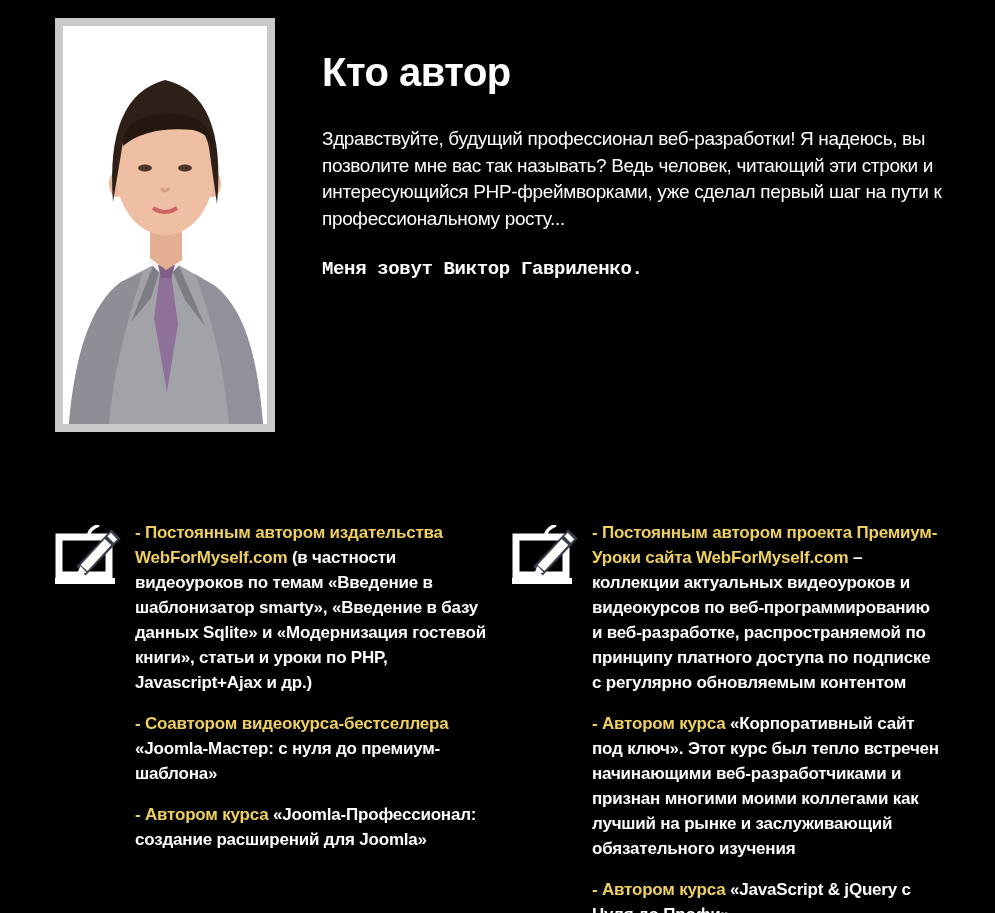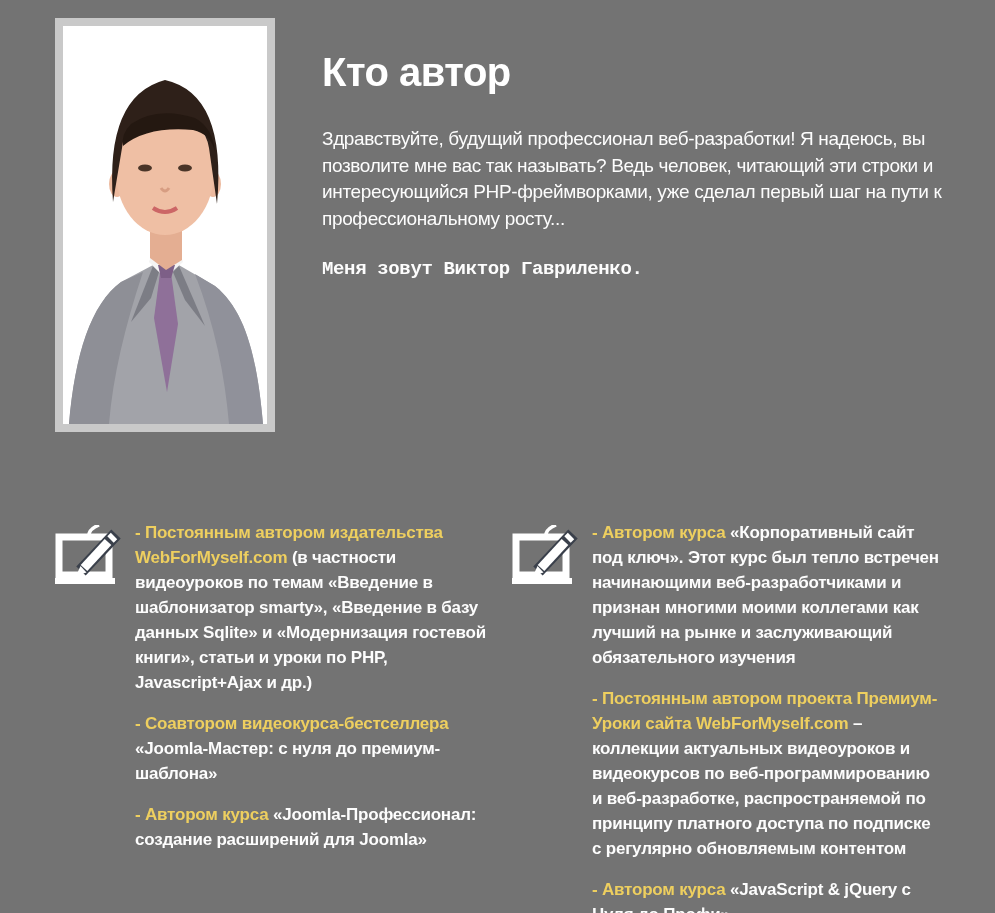--- a/index.html
+++ b/index.html
@@ -6,21 +6,21 @@
   * { box-sizing: border-box; margin: 0; padding: 0; }
   html, body { background: #3a404b; }
   body {
     font-family: "Liberation Sans", sans-serif;
     -webkit-font-smoothing: antialiased;
   }
   .page {
     position: relative;
     width: 995px;
     height: 913px;
-    background: #737373;
+    background: #000000;
     overflow: hidden;
     color: #ffffff;
   }
 
   
   .photo-frame {
     position: absolute;
     left: 55px;
     top: 18px;
     width: 220px;
@@ -174,20 +174,20 @@
           <rect x="4" y="12" width="50" height="38" fill="none" stroke="#ffffff" stroke-width="7"></rect>
           <rect x="0" y="53" width="60" height="6" fill="#ffffff"></rect>
           <path d="M34,12 C33,5 39,2 44,0" fill="none" stroke="#ffffff" stroke-width="3.5"></path>
           <line x1="26" y1="46" x2="61" y2="9" stroke="#3a404b" stroke-width="13"></line>
           <line x1="29" y1="43" x2="53" y2="17" stroke="#ffffff" stroke-width="9"></line>
           <line x1="55.5" y1="14.5" x2="59" y2="11" stroke="#ffffff" stroke-width="9"></line>
           <polygon points="21,51 31.5,47.5 25.5,41" fill="#ffffff"></polygon>
         </svg>
       </div>
       <div class="col-items">
+        <p class="role-item"><span class="lead">- Постоянным автором проекта Премиум-Уроки сайта WebForMyself.com</span><span> – коллекции актуальных видеоуроков и видеокурсов по веб-программированию и веб-разработке, распространяемой по принципу платного доступа по подписке с регулярно обновляемым контентом</span></p>
         <p class="role-item"><span class="lead">- Автором курса</span><span> «Корпоративный сайт под ключ». Этот курс был тепло встречен начинающими веб-разработчиками и признан многими моими коллегами как лучший на рынке и заслуживающий обязательного изучения</span></p>
-        <p class="role-item"><span class="lead">- Постоянным автором проекта Премиум-Уроки сайта WebForMyself.com</span><span> – коллекции актуальных видеоуроков и видеокурсов по веб-программированию и веб-разработке, распространяемой по принципу платного доступа по подписке с регулярно обновляемым контентом</span></p>
         <p class="role-item"><span class="lead">- Автором курса</span><span> «JavaScript &amp; jQuery с Нуля до Профи»</span></p>
       </div>
     </div>
 
   </div>
 </div>
 
 </body></html>

